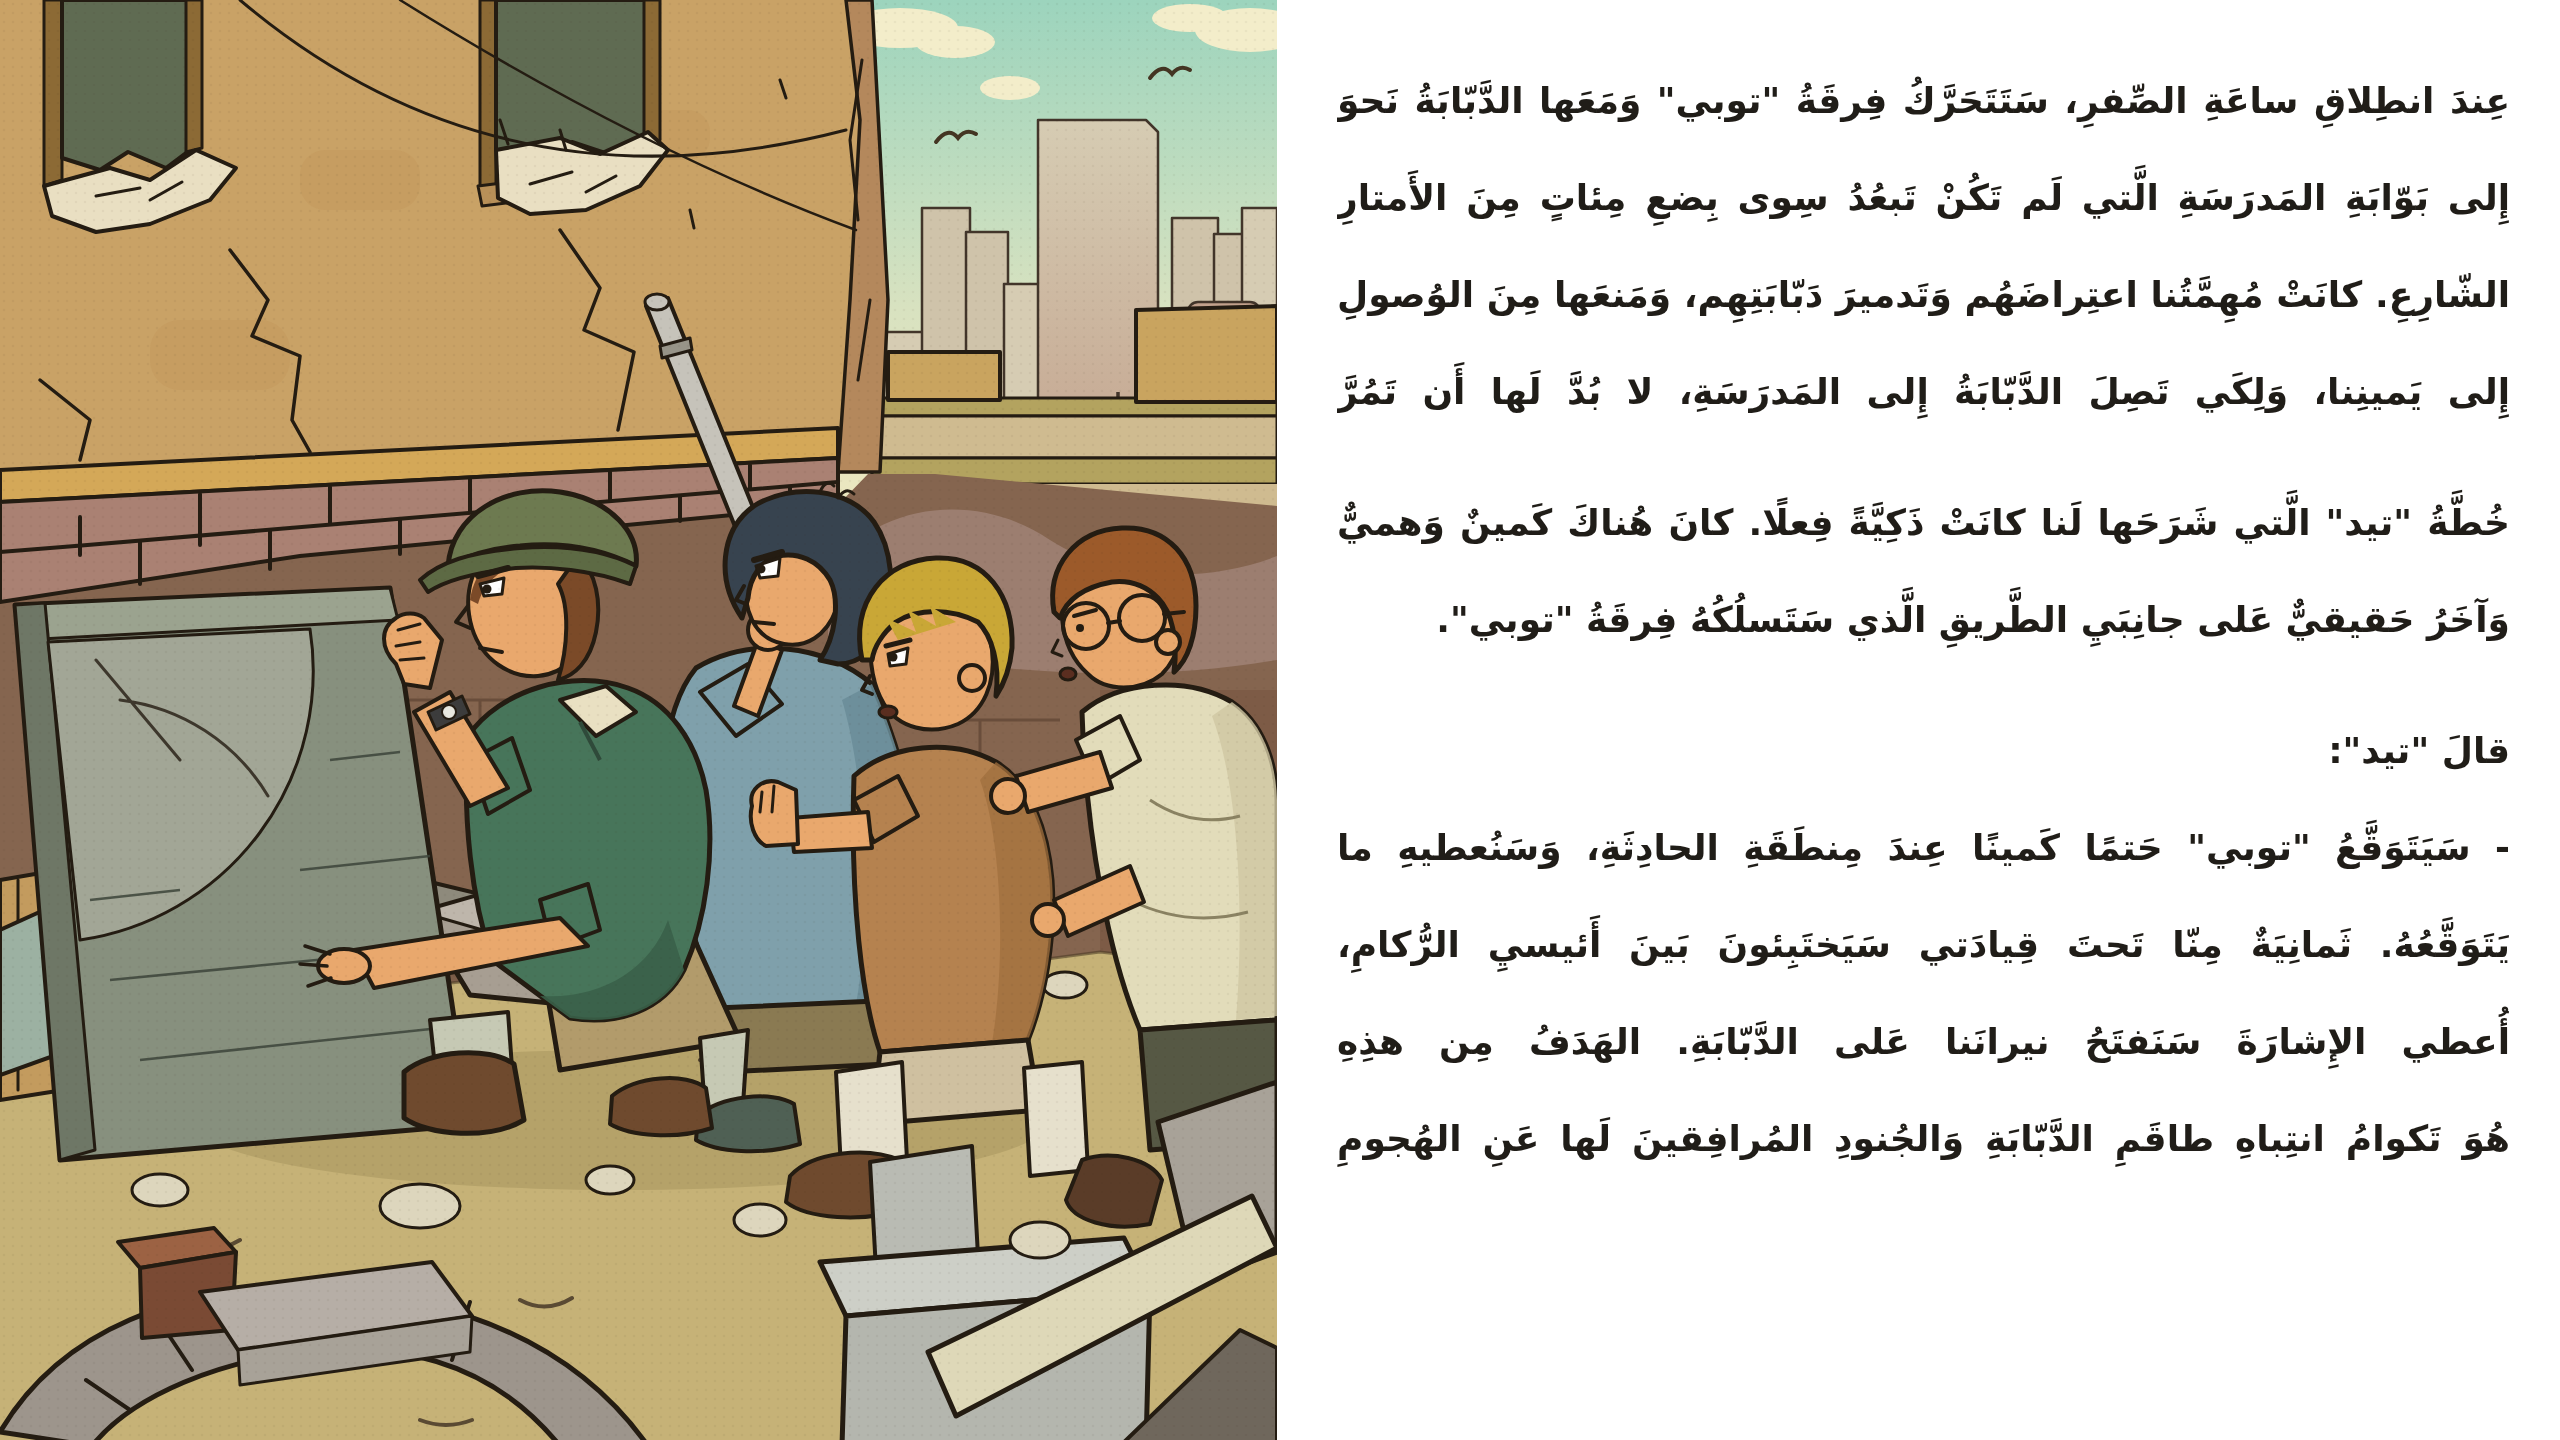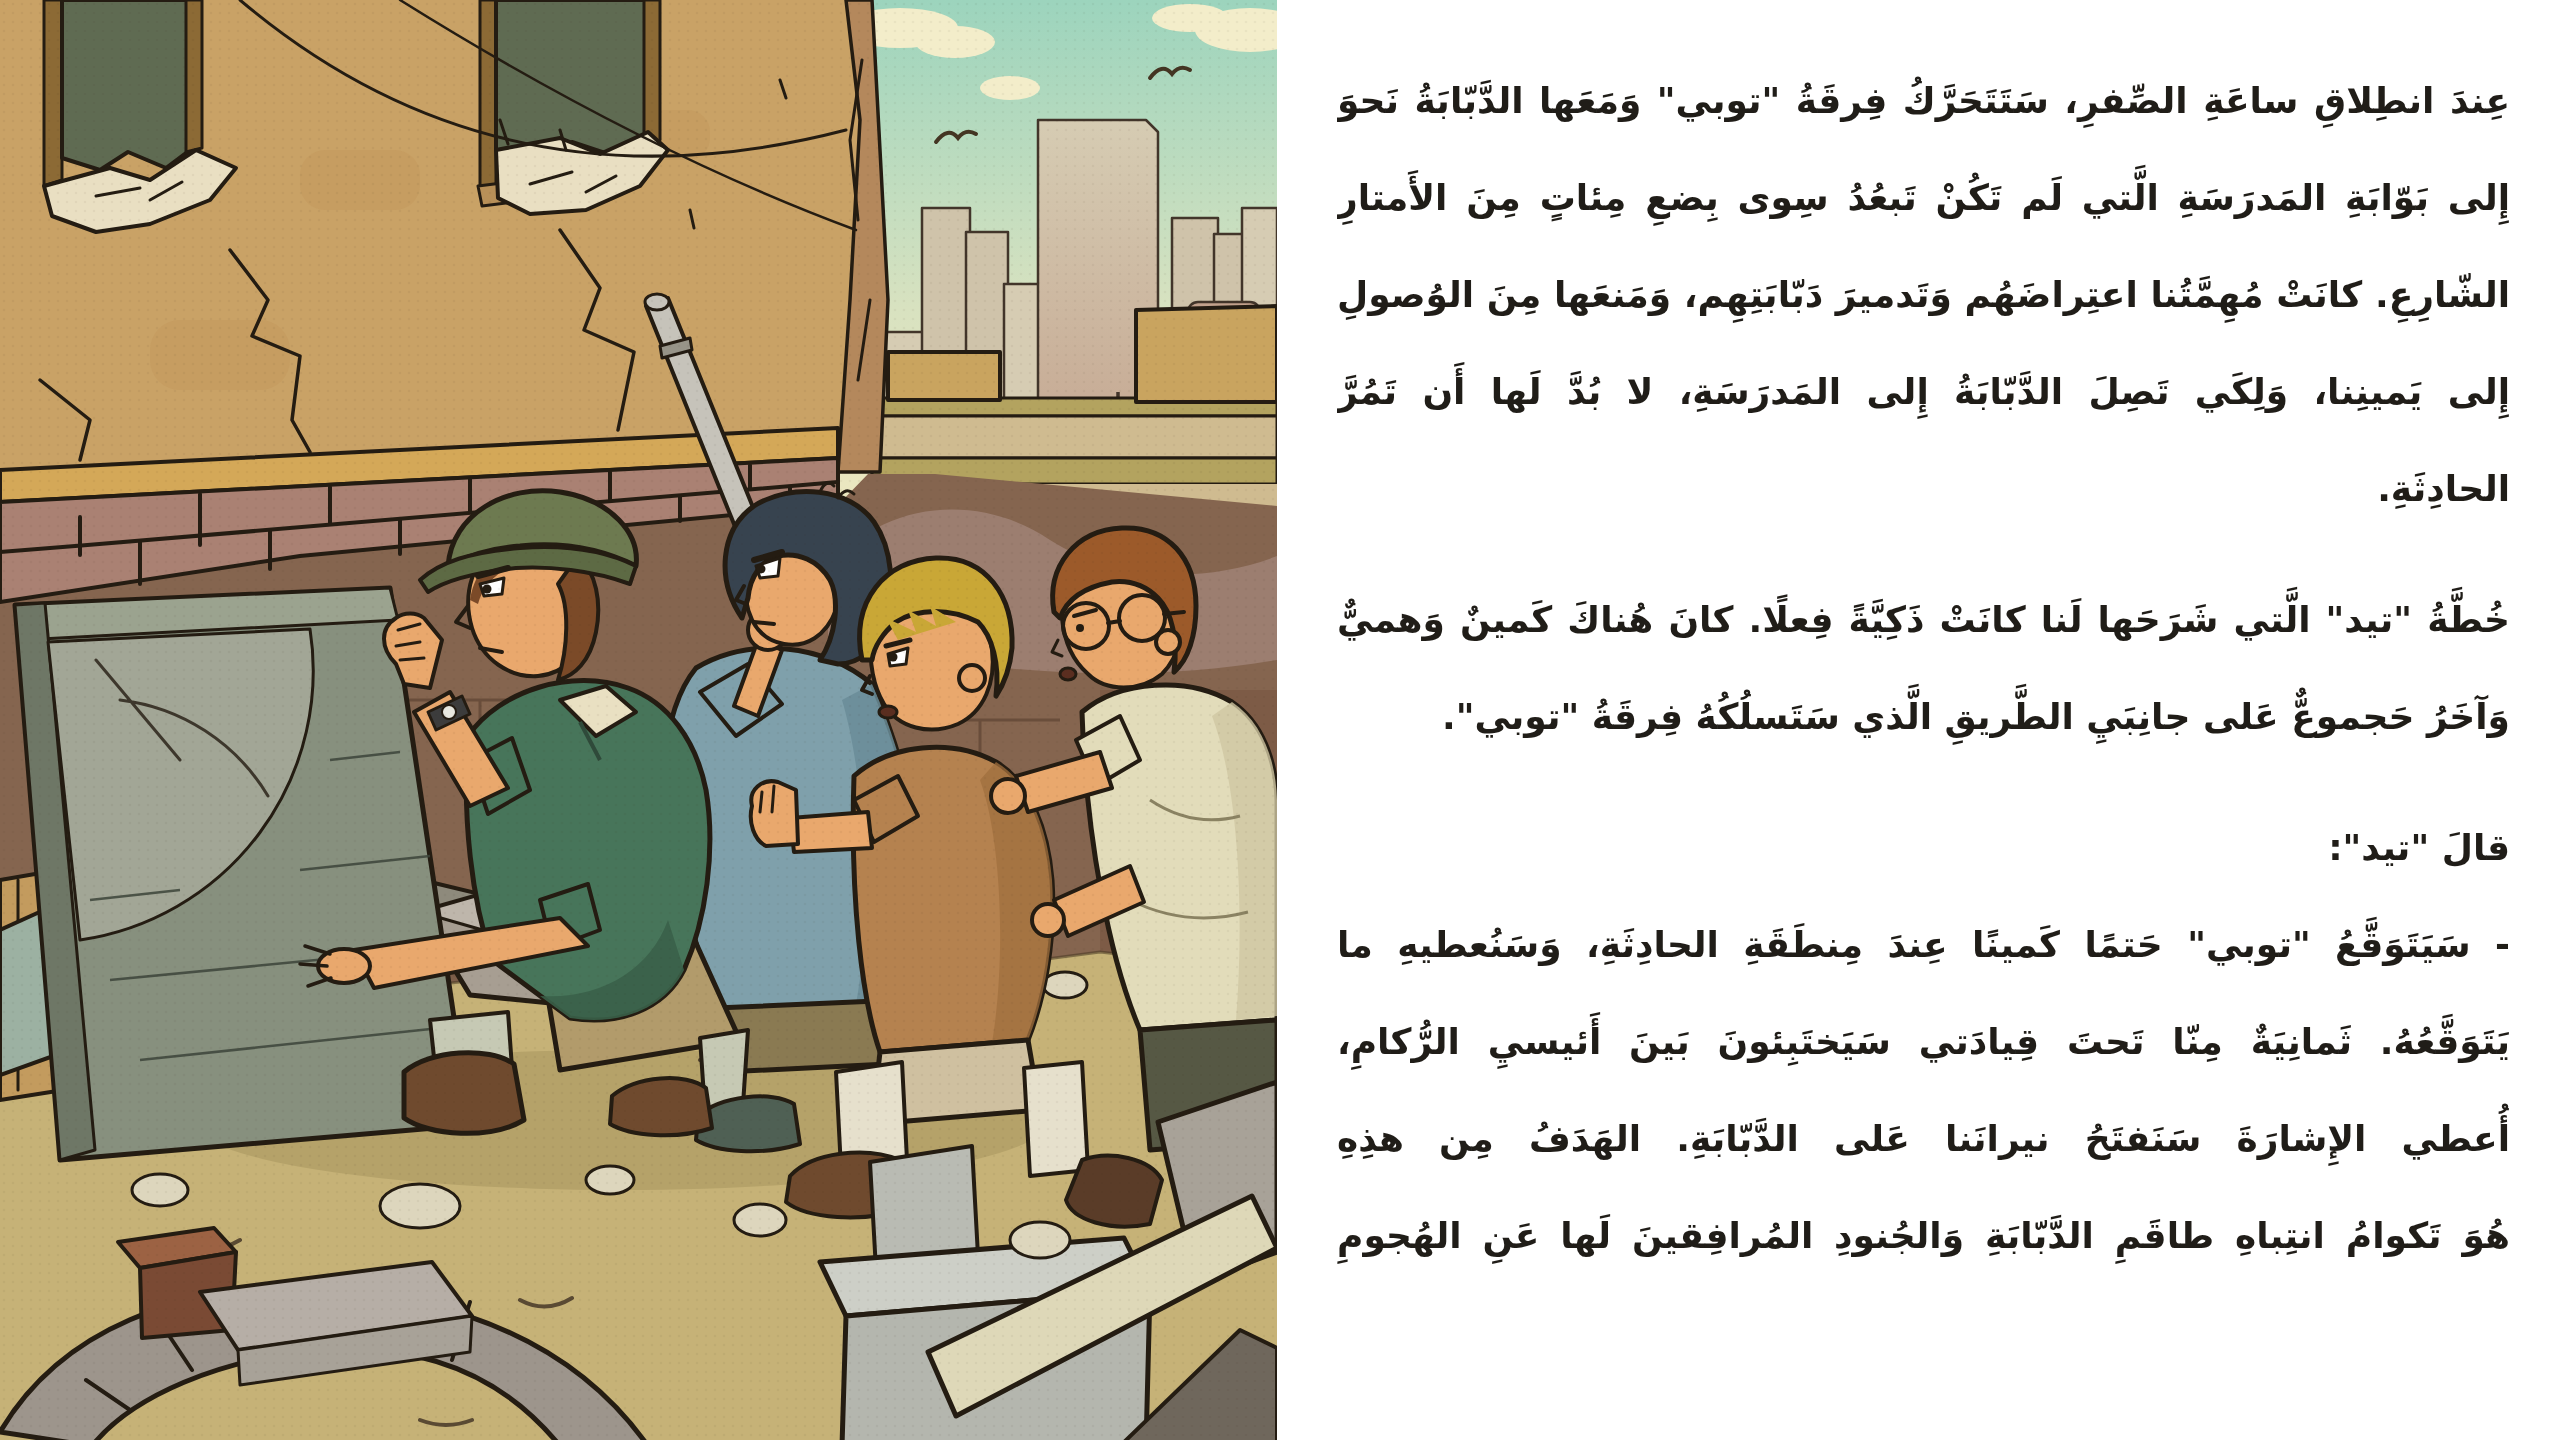--- a/index.html
+++ b/index.html
@@ -315,25 +315,24 @@
     </svg>
   </div>
 
   <div class="text-page">
     <div class="story" dir="rtl">
       <div class="para">
           <div class="line">عِندَ انطِلاقِ ساعَةِ الصِّفرِ، سَتَتَحَرَّكُ فِرقَةُ "توبي" وَمَعَها الدَّبّابَةُ نَحوَ</div>
           <div class="line">إِلى بَوّابَةِ المَدرَسَةِ الَّتي لَم تَكُنْ تَبعُدُ سِوى بِضعِ مِئاتٍ مِنَ الأَمتارِ</div>
           <div class="line">الشّارِعِ. كانَتْ مُهِمَّتُنا اعتِراضَهُم وَتَدميرَ دَبّابَتِهِم، وَمَنعَها مِنَ الوُصولِ</div>
           <div class="line">إِلى يَمينِنا، وَلِكَي تَصِلَ الدَّبّابَةُ إِلى المَدرَسَةِ، لا بُدَّ لَها أَن تَمُرَّ بِمِنطَقَةِ</div>
-          <div class="line last">الحادِثَةِ.</div>
         </div>
       <div class="para gap">
           <div class="line">خُطَّةُ "تيد" الَّتي شَرَحَها لَنا كانَتْ ذَكِيَّةً فِعلًا. كانَ هُناكَ كَمينٌ وَهميٌّ</div>
-          <div class="line last">وَآخَرُ حَجموعٌّ عَلى جانِبَيِ الطَّريقِ الَّذي سَتَسلُكُهُ فِرقَةُ "توبي".</div>
+          <div class="line last">وَآخَرُ حَقيقيٌّ عَلى جانِبَيِ الطَّريقِ الَّذي سَتَسلُكُهُ فِرقَةُ "توبي".</div>
         </div>
       <div class="para gap">
           <div class="line last">قالَ "تيد":</div>
         </div>
       <div class="para">
           <div class="line">- سَيَتَوَقَّعُ "توبي" حَتمًا كَمينًا عِندَ مِنطَقَةِ الحادِثَةِ، وَسَنُعطيهِ ما</div>
           <div class="line">يَتَوَقَّعُهُ. ثَمانِيَةٌ مِنّا تَحتَ قِيادَتي سَيَختَبِئونَ بَينَ أَئيسيِ الرُّكامِ، وَعِندَما</div>
           <div class="line">أُعطي الإِشارَةَ سَنَفتَحُ نيرانَنا عَلى الدَّبّابَةِ. الهَدَفُ مِن هذِهِ المَجموعَةِ</div>
           <div class="line">هُوَ تَكوامُ انتِباهِ طاقَمِ الدَّبّابَةِ وَالجُنودِ المُرافِقينَ لَها عَنِ الهُجومِ</div>
         </div>

